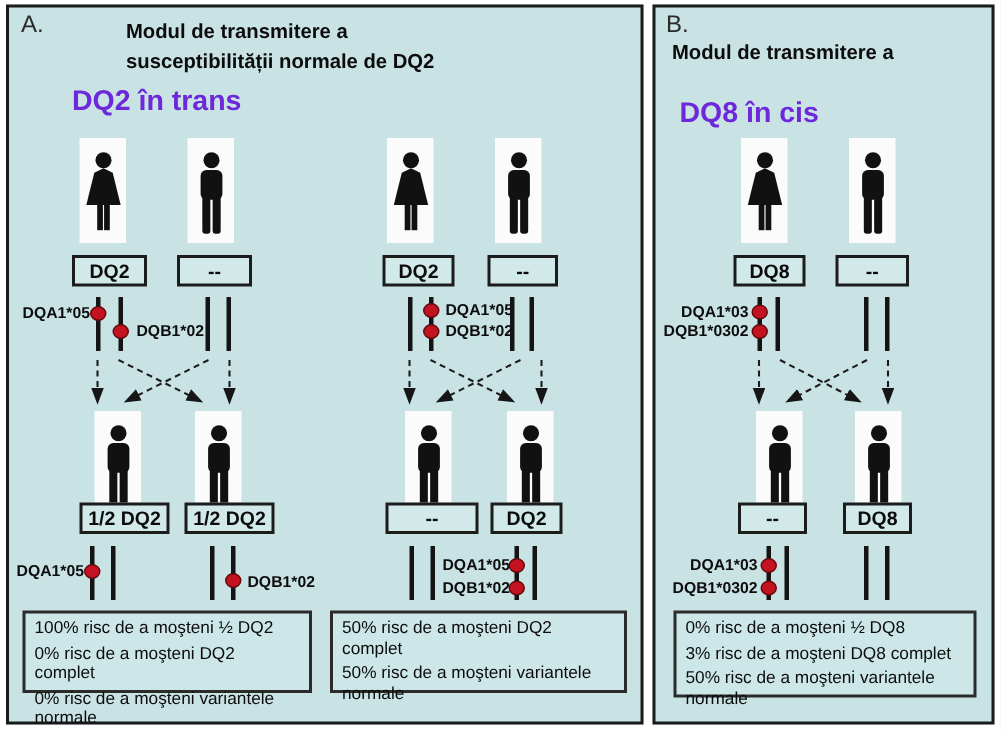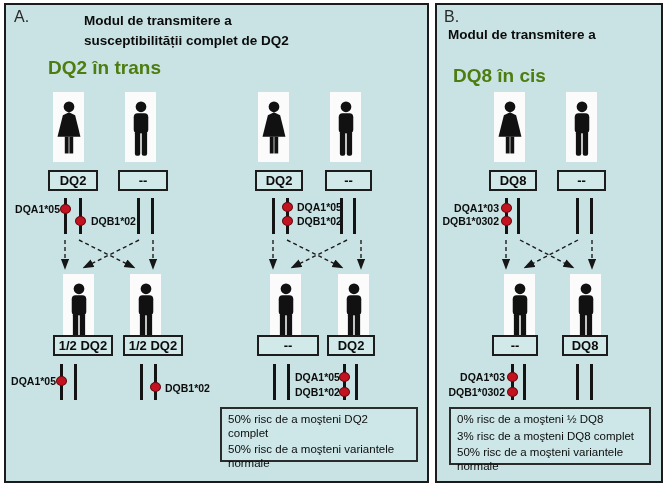--- a/index.html
+++ b/index.html
@@ -3,21 +3,21 @@
 <meta charset="utf-8">
 <style>
   html,body { margin:0; padding:0; background:#ffffff; font-family:"Liberation Sans", sans-serif; }
   #screen { position:relative; width:667px; height:488px; background:#ffffff; overflow:hidden; }
   .panel { position:absolute; top:3px; height:480px; background:#c9e3e5; border:2px solid #1b1b1b; box-sizing:border-box; }
   #panelA { left:4px;  width:425px; }
   #panelB { left:435px; width:228px; }
 
   .panel-label { position:absolute; font-size:16px; color:#2a2a2a; }
   .panel-title { position:absolute; font-size:13.5px; font-weight:700; color:#0c0c0c; line-height:1.5; }
-  .col-header  { position:absolute; font-size:19px; font-weight:700; color:#4d7c0f; white-space:nowrap; }
+  .col-header  { position:absolute; font-size:19px; font-weight:700; color:#6d28d9; white-space:nowrap; }
 
   .person-card { position:absolute; width:31px; height:70px; background:#fbfbfb; display:flex; align-items:flex-end; justify-content:center; padding-bottom:2px; box-sizing:border-box; }
   .person-card svg { display:block; }
 
   .geno-box { position:absolute; height:21px; box-sizing:border-box; border:2px solid #1c1c1c; background:#d2e9ea;
               display:flex; align-items:center; justify-content:center; font-weight:700; font-size:13px; color:#0c0c0c; }
 
   .chrom { position:absolute; width:3px; height:36px; background:#141414; }
   .dot { position:absolute; width:11px; height:10px; border-radius:50%; background:#c41320; border:1px solid #660a10; box-sizing:border-box; }
   .allele-label { position:absolute; font-weight:700; font-size:10.5px; color:#0c0c0c; white-space:nowrap; }
@@ -54,21 +54,21 @@
     </marker>
   </defs>
 </svg>
 
 <div id="screen">
 
   <div class="panel" id="panelA">
     <div class="panel-label" style="left:8px;top:3px">A.</div>
     <div class="panel-title" style="left:78px;top:6px">
       <div>Modul de transmitere a</div>
-      <div>susceptibilității complet de DQ2</div>
+      <div>susceptibilității normale de DQ2</div>
     </div>
 
     <div class="col-header" style="left:42px;top:52px">DQ2 în trans</div>
 
     <div class="person-card" style="left:47px;top:87px">
       <svg width="26" height="62">
           <use href="#sym-woman"></use>
         </svg>
     </div>
     <div class="person-card" style="left:119px;top:87px">
@@ -112,20 +112,25 @@
 
     <div class="allele-label r" style="left:0px;top:370px;width:50px">DQA1*05</div>
     <div class="chrom" style="left:54px;top:359px"></div>
     <div class="chrom" style="left:68px;top:359px"></div>
     <div class="dot" style="left:50px;top:371px"></div>
     <div class="chrom" style="left:134px;top:359px"></div>
     <div class="chrom" style="left:148px;top:359px"></div>
     <div class="dot" style="left:144px;top:377px"></div>
     <div class="allele-label" style="left:159px;top:377px">DQB1*02</div>
 
+    <div class="risk-box" style="left:9px;top:402px;width:193px;height:55px">
+      <div>100% risc de a moşteni ½ DQ2</div>
+      <div>0% risc de a moşteni DQ2 complet</div>
+      <div>0% risc de a moşteni variantele normale</div>
+    </div>
 
     <div class="person-card" style="left:252px;top:87px">
       <svg width="26" height="62">
           <use href="#sym-woman"></use>
         </svg>
     </div>
     <div class="person-card" style="left:324px;top:87px">
       <svg width="26" height="62">
           <use href="#sym-man"></use>
         </svg>

